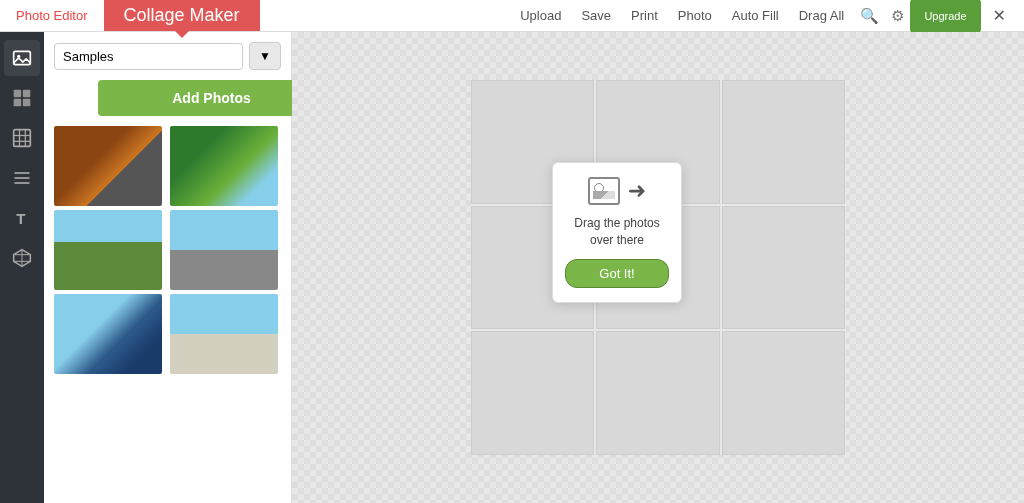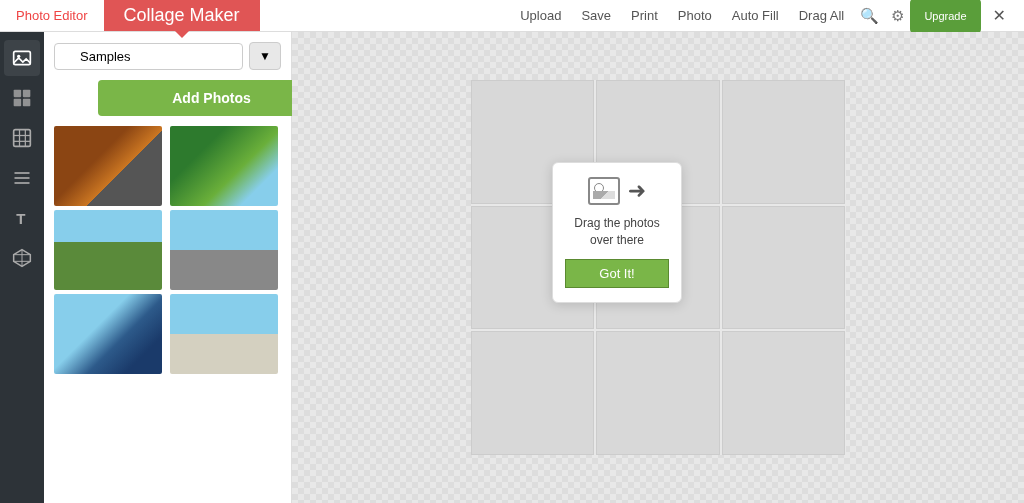--- a/index.html
+++ b/index.html
@@ -126,21 +126,21 @@
       padding: 10px;
       gap: 10px;
     }
     .dropdown-row {
       display: flex;
       align-items: center;
       gap: 6px;
     }
     .samples-select {
       flex: 1;
-      padding: 5px 25px;
+      padding: 5px 8px;
       border: 1px solid #ccc;
       border-radius: 4px;
       font-size: 13px;
       appearance: none;
       background: #fff;
     }
     .dropdown-arrow {
       width: 32px;
       height: 28px;
       background: #e8e8e8;
@@ -241,21 +241,21 @@
       font-size: 12px;
       color: #444;
       text-align: center;
       line-height: 1.4;
     }
     .got-it-btn {
       background: #7ab648;
       color: #fff;
       border: 1px solid #5a8a30;
       padding: 6px 18px;
-      border-radius: 0;
+      border-radius: 12px;
       font-size: 13px;
       cursor: pointer;
       width: 100%;
       text-align: center;
     }
     .img-placeholder-icon {
       width: 32px;
       height: 28px;
       border: 2px solid #888;
       border-radius: 3px;

